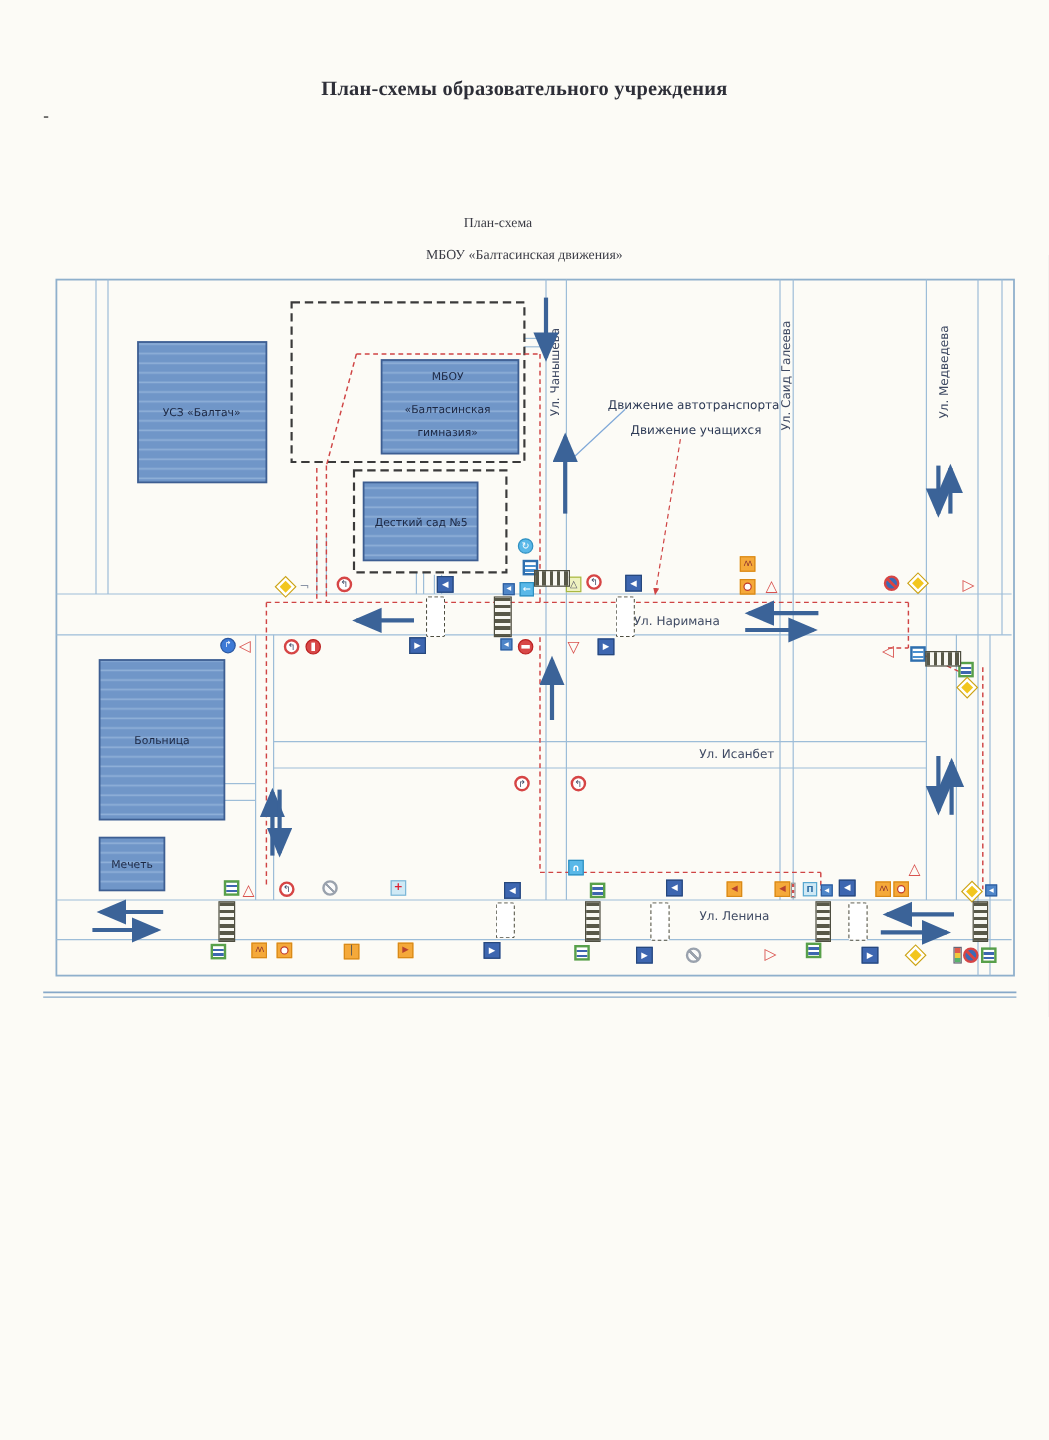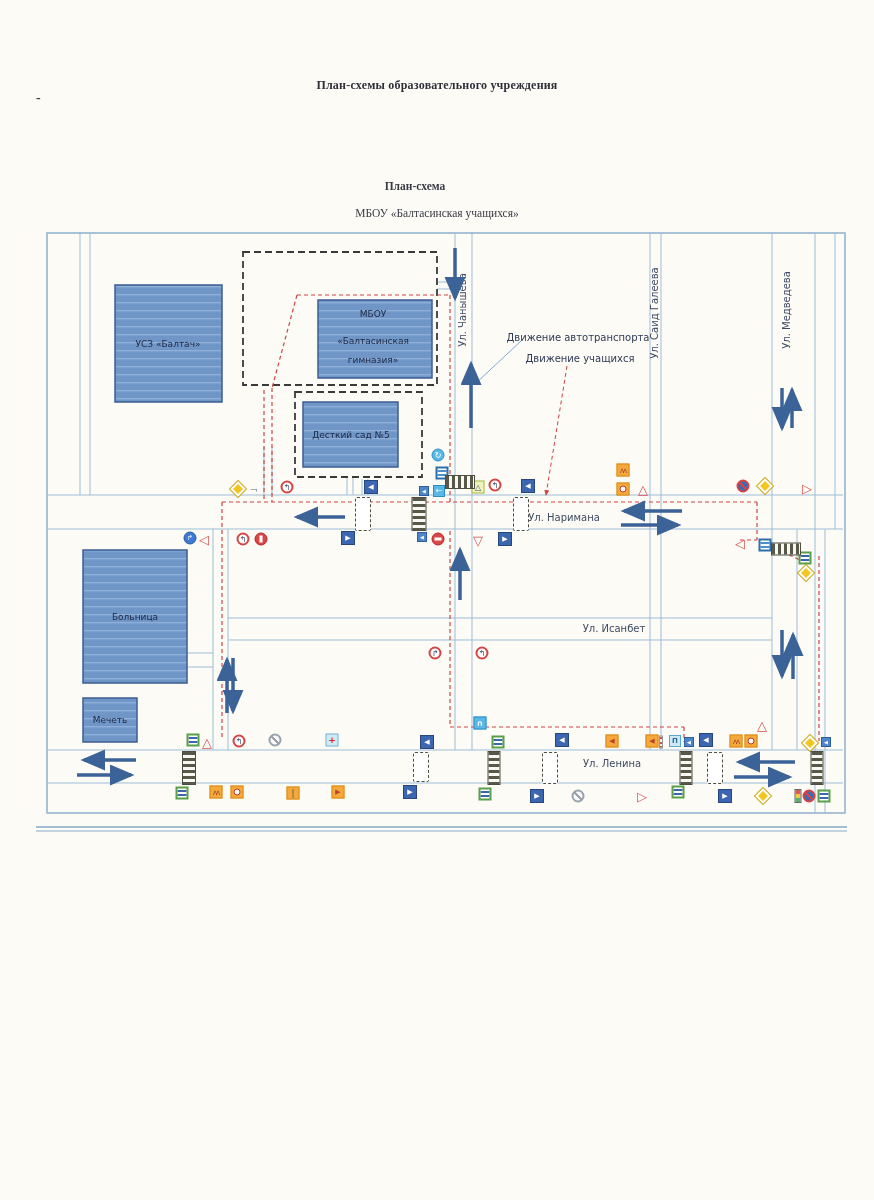--- a/index.html
+++ b/index.html
@@ -1,23 +1,23 @@
 <!DOCTYPE html>
 <html><head>
 <meta charset="utf-8">
 <style>
   html,body{margin:0;padding:0;background:#e8e8e4;}
   .page{position:relative;width:874px;height:1200px;background:#fcfbf6;overflow:hidden;
         font-family:"Liberation Serif",serif;color:#2e2f38;}
-  .title{position:absolute;top:78px;left:0;right:0;text-align:center;
-         font-size:12px;font-weight:bold;letter-spacing:.2px;}
+  .title{position:absolute;top:64px;left:0;right:0;text-align:center;
+         font-size:17px;font-weight:bold;letter-spacing:.2px;}
   .heading{position:absolute;top:110px;left:137px;width:660px;
            font-size:16.5px;font-weight:bold;line-height:1.32;}
   .caption{position:absolute;left:0;right:44px;text-align:center;font-size:11.5px;color:#3a3b44;}
-  .caption.c1{top:180px;font-weight:bold;}
+  .caption.c1{top:180px;}
   .caption.c2{top:207px;right:0;}
   .margin-dash{position:absolute;left:36px;top:90px;font-size:14px;font-weight:bold;color:#444;}
   svg.map{position:absolute;left:0;top:0;}
   svg.map text{font-family:"DejaVu Sans",sans-serif;}
   .st-label{font-size:10px;fill:#3f4a63;}
   .b-label{font-size:9px;fill:#1c2742;}
   .lg-label{font-size:10px;fill:#2d3a55;}
 
   
   #sign-layer{position:absolute;left:0;top:0;width:874px;height:1200px;pointer-events:none;}
@@ -92,21 +92,21 @@
         border:1.5px dashed #4e4e40;border-radius:2px;box-sizing:border-box;}
 </style>
 </head>
 <body>
 
 <div class="page">
 
   <div class="margin-dash">-</div>
   <div class="title">План-схемы образовательного учреждения</div>
   <div class="caption c1">План-схема</div>
-  <div class="caption c2">МБОУ «Балтасинская учащихся»</div>
+  <div class="caption c2">МБОУ «Балтасинская движения»</div>
 
   <svg class="map" width="874" height="1200" viewBox="0 0 874 1200">
     <defs>
       <marker id="ah" markerWidth="9" markerHeight="8" refX="6" refY="3" orient="auto">
         <path d="M0,0 L7,3 L0,6 z" fill="#3b6398"></path>
       </marker>
       <marker id="rah" markerWidth="8" markerHeight="8" refX="5" refY="2.5" orient="auto">
         <path d="M0,0 L6,2.5 L0,5 z" fill="#cf4444"></path>
       </marker>
       <pattern id="bld" width="8" height="8" patternUnits="userSpaceOnUse">

